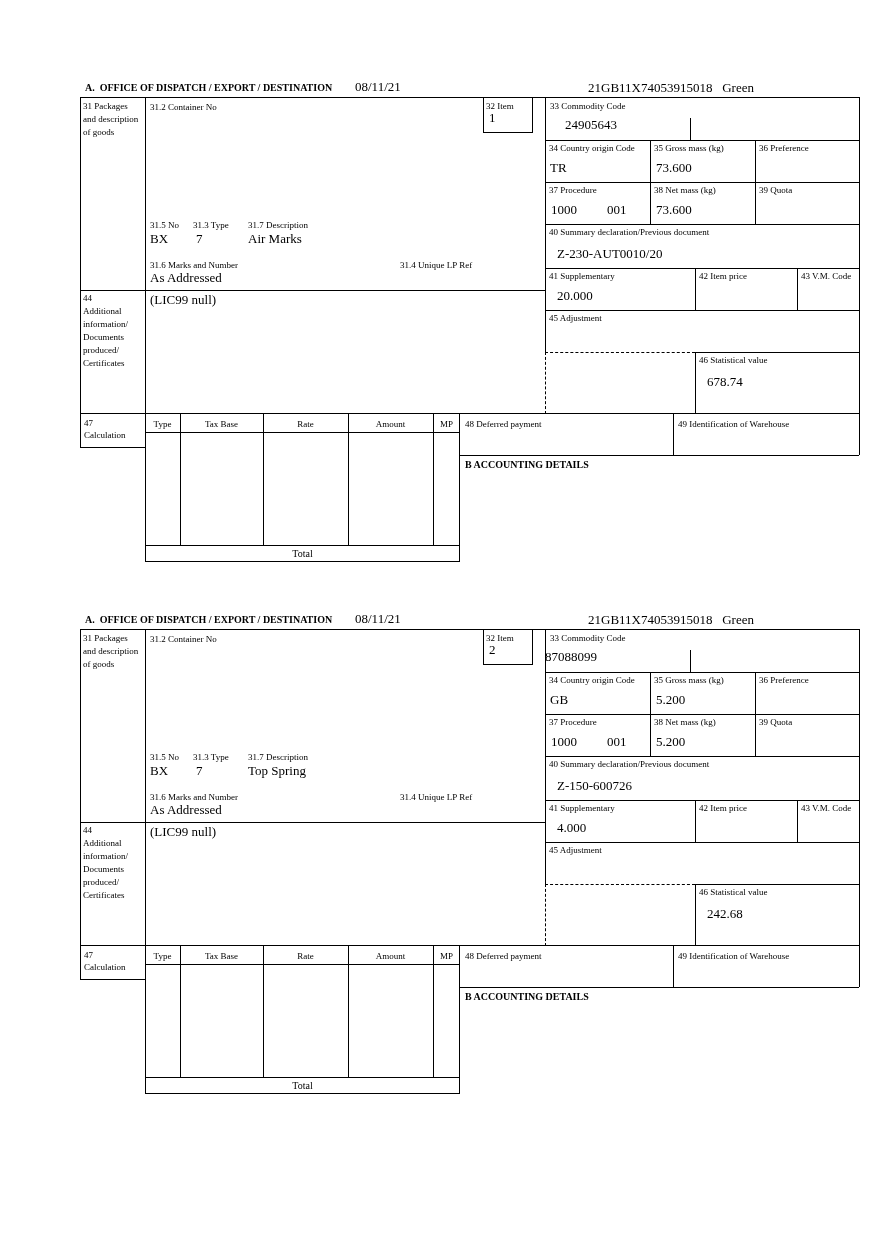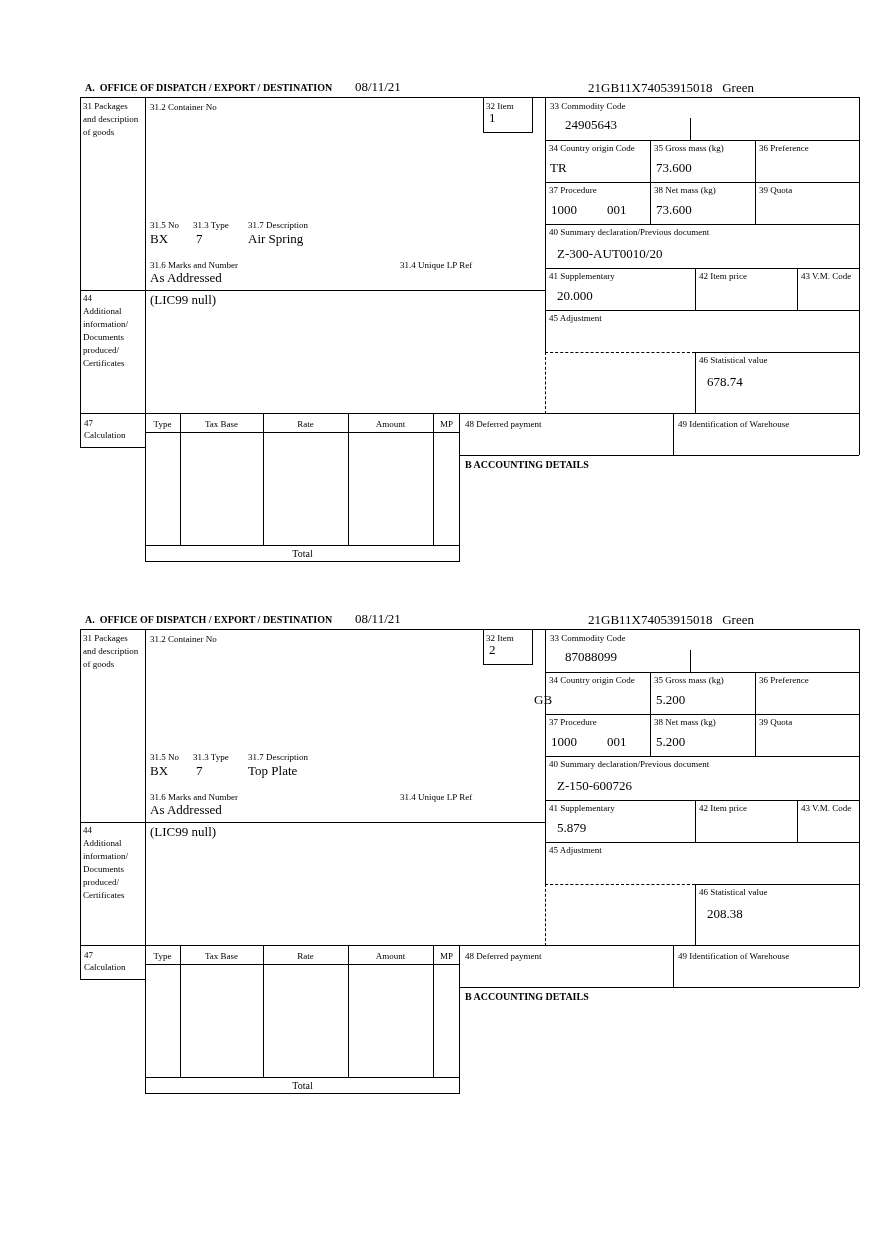--- a/index.html
+++ b/index.html
@@ -56,41 +56,41 @@
     <div class="t lbl wrap" style="left:83px;top:225px;width:60px">Additional information/ Documents produced/ Certificates</div>
 
     <div class="t lbl" style="left:150px;top:21px">31.2 Container No</div>
     <div class="t lbl" style="left:486px;top:20px">32 Item</div>
     <div class="t val" style="left:489px;top:31px">1</div>
     <div class="t lbl" style="left:150px;top:139px">31.5 No</div>
     <div class="t lbl" style="left:193px;top:139px">31.3 Type</div>
     <div class="t lbl" style="left:248px;top:139px">31.7 Description</div>
     <div class="t val" style="left:150px;top:152px">BX</div>
     <div class="t val" style="left:196px;top:152px">7</div>
-    <div class="t val" style="left:248px;top:152px">Air Spring</div>
+    <div class="t val" style="left:248px;top:152px">Air Marks</div>
     <div class="t lbl" style="left:150px;top:179px">31.6 Marks and Number</div>
     <div class="t lbl" style="left:400px;top:179px">31.4 Unique LP Ref</div>
     <div class="t val" style="left:150px;top:191px">As Addressed</div>
     <div class="t val" style="left:150px;top:213px">(LIC99 null)</div>
 
     <div class="t lbl" style="left:550px;top:20px">33 Commodity Code</div>
     <div class="t val" style="left:565px;top:38px">24905643</div>
     <div class="t lbl" style="left:549px;top:62px">34 Country origin Code</div>
     <div class="t val" style="left:550px;top:81px">TR</div>
     <div class="t lbl" style="left:654px;top:62px">35 Gross mass (kg)</div>
     <div class="t val" style="left:656px;top:81px">73.600</div>
     <div class="t lbl" style="left:759px;top:62px">36 Preference</div>
     <div class="t lbl" style="left:549px;top:104px">37 Procedure</div>
     <div class="t val" style="left:551px;top:123px">1000</div>
     <div class="t val" style="left:607px;top:123px">001</div>
     <div class="t lbl" style="left:654px;top:104px">38 Net mass (kg)</div>
     <div class="t val" style="left:656px;top:123px">73.600</div>
     <div class="t lbl" style="left:759px;top:104px">39 Quota</div>
     <div class="t lbl" style="left:549px;top:146px">40 Summary declaration/Previous document</div>
-    <div class="t val" style="left:557px;top:167px">Z-300-AUT0010/20</div>
+    <div class="t val" style="left:557px;top:167px">Z-230-AUT0010/20</div>
     <div class="t lbl" style="left:549px;top:190px">41 Supplementary</div>
     <div class="t val" style="left:557px;top:209px">20.000</div>
     <div class="t lbl" style="left:699px;top:190px">42 Item price</div>
     <div class="t lbl" style="left:801px;top:190px">43 V.M. Code</div>
     <div class="t lbl" style="left:549px;top:232px">45 Adjustment</div>
     <div class="t lbl" style="left:699px;top:274px">46 Statistical value</div>
     <div class="t val" style="left:707px;top:295px">678.74</div>
 
     <div class="box" style="left:80px;top:334px;width:66px;height:34px;border-top:none;border-right:none"></div>
     <div class="t lbl" style="left:84px;top:337px">47</div>
@@ -147,48 +147,48 @@
     <div class="t lbl wrap" style="left:83px;top:225px;width:60px">Additional information/ Documents produced/ Certificates</div>
 
     <div class="t lbl" style="left:150px;top:21px">31.2 Container No</div>
     <div class="t lbl" style="left:486px;top:20px">32 Item</div>
     <div class="t val" style="left:489px;top:31px">2</div>
     <div class="t lbl" style="left:150px;top:139px">31.5 No</div>
     <div class="t lbl" style="left:193px;top:139px">31.3 Type</div>
     <div class="t lbl" style="left:248px;top:139px">31.7 Description</div>
     <div class="t val" style="left:150px;top:152px">BX</div>
     <div class="t val" style="left:196px;top:152px">7</div>
-    <div class="t val" style="left:248px;top:152px">Top Plate</div>
+    <div class="t val" style="left:248px;top:152px">Top Spring</div>
     <div class="t lbl" style="left:150px;top:179px">31.6 Marks and Number</div>
     <div class="t lbl" style="left:400px;top:179px">31.4 Unique LP Ref</div>
     <div class="t val" style="left:150px;top:191px">As Addressed</div>
     <div class="t val" style="left:150px;top:213px">(LIC99 null)</div>
 
     <div class="t lbl" style="left:550px;top:20px">33 Commodity Code</div>
-    <div class="t val" style="left:565px;top:38px">87088099</div>
+    <div class="t val" style="left:545px;top:38px">87088099</div>
     <div class="t lbl" style="left:549px;top:62px">34 Country origin Code</div>
-    <div class="t val" style="left:534px;top:81px">GB</div>
+    <div class="t val" style="left:550px;top:81px">GB</div>
     <div class="t lbl" style="left:654px;top:62px">35 Gross mass (kg)</div>
     <div class="t val" style="left:656px;top:81px">5.200</div>
     <div class="t lbl" style="left:759px;top:62px">36 Preference</div>
     <div class="t lbl" style="left:549px;top:104px">37 Procedure</div>
     <div class="t val" style="left:551px;top:123px">1000</div>
     <div class="t val" style="left:607px;top:123px">001</div>
     <div class="t lbl" style="left:654px;top:104px">38 Net mass (kg)</div>
     <div class="t val" style="left:656px;top:123px">5.200</div>
     <div class="t lbl" style="left:759px;top:104px">39 Quota</div>
     <div class="t lbl" style="left:549px;top:146px">40 Summary declaration/Previous document</div>
     <div class="t val" style="left:557px;top:167px">Z-150-600726</div>
     <div class="t lbl" style="left:549px;top:190px">41 Supplementary</div>
-    <div class="t val" style="left:557px;top:209px">5.879</div>
+    <div class="t val" style="left:557px;top:209px">4.000</div>
     <div class="t lbl" style="left:699px;top:190px">42 Item price</div>
     <div class="t lbl" style="left:801px;top:190px">43 V.M. Code</div>
     <div class="t lbl" style="left:549px;top:232px">45 Adjustment</div>
     <div class="t lbl" style="left:699px;top:274px">46 Statistical value</div>
-    <div class="t val" style="left:707px;top:295px">208.38</div>
+    <div class="t val" style="left:707px;top:295px">242.68</div>
 
     <div class="box" style="left:80px;top:334px;width:66px;height:34px;border-top:none;border-right:none"></div>
     <div class="t lbl" style="left:84px;top:337px">47</div>
     <div class="t lbl" style="left:84px;top:349px">Calculation</div>
     <div class="box" style="left:145px;top:333px;width:315px;height:149px"></div>
     <div class="hl" style="left:145px;top:352px;width:315px"></div>
     <div class="hl" style="left:145px;top:465px;width:315px"></div>
     <div class="vl" style="left:180px;top:334px;height:131px"></div>
     <div class="vl" style="left:263px;top:334px;height:131px"></div>
     <div class="vl" style="left:348px;top:334px;height:131px"></div>

